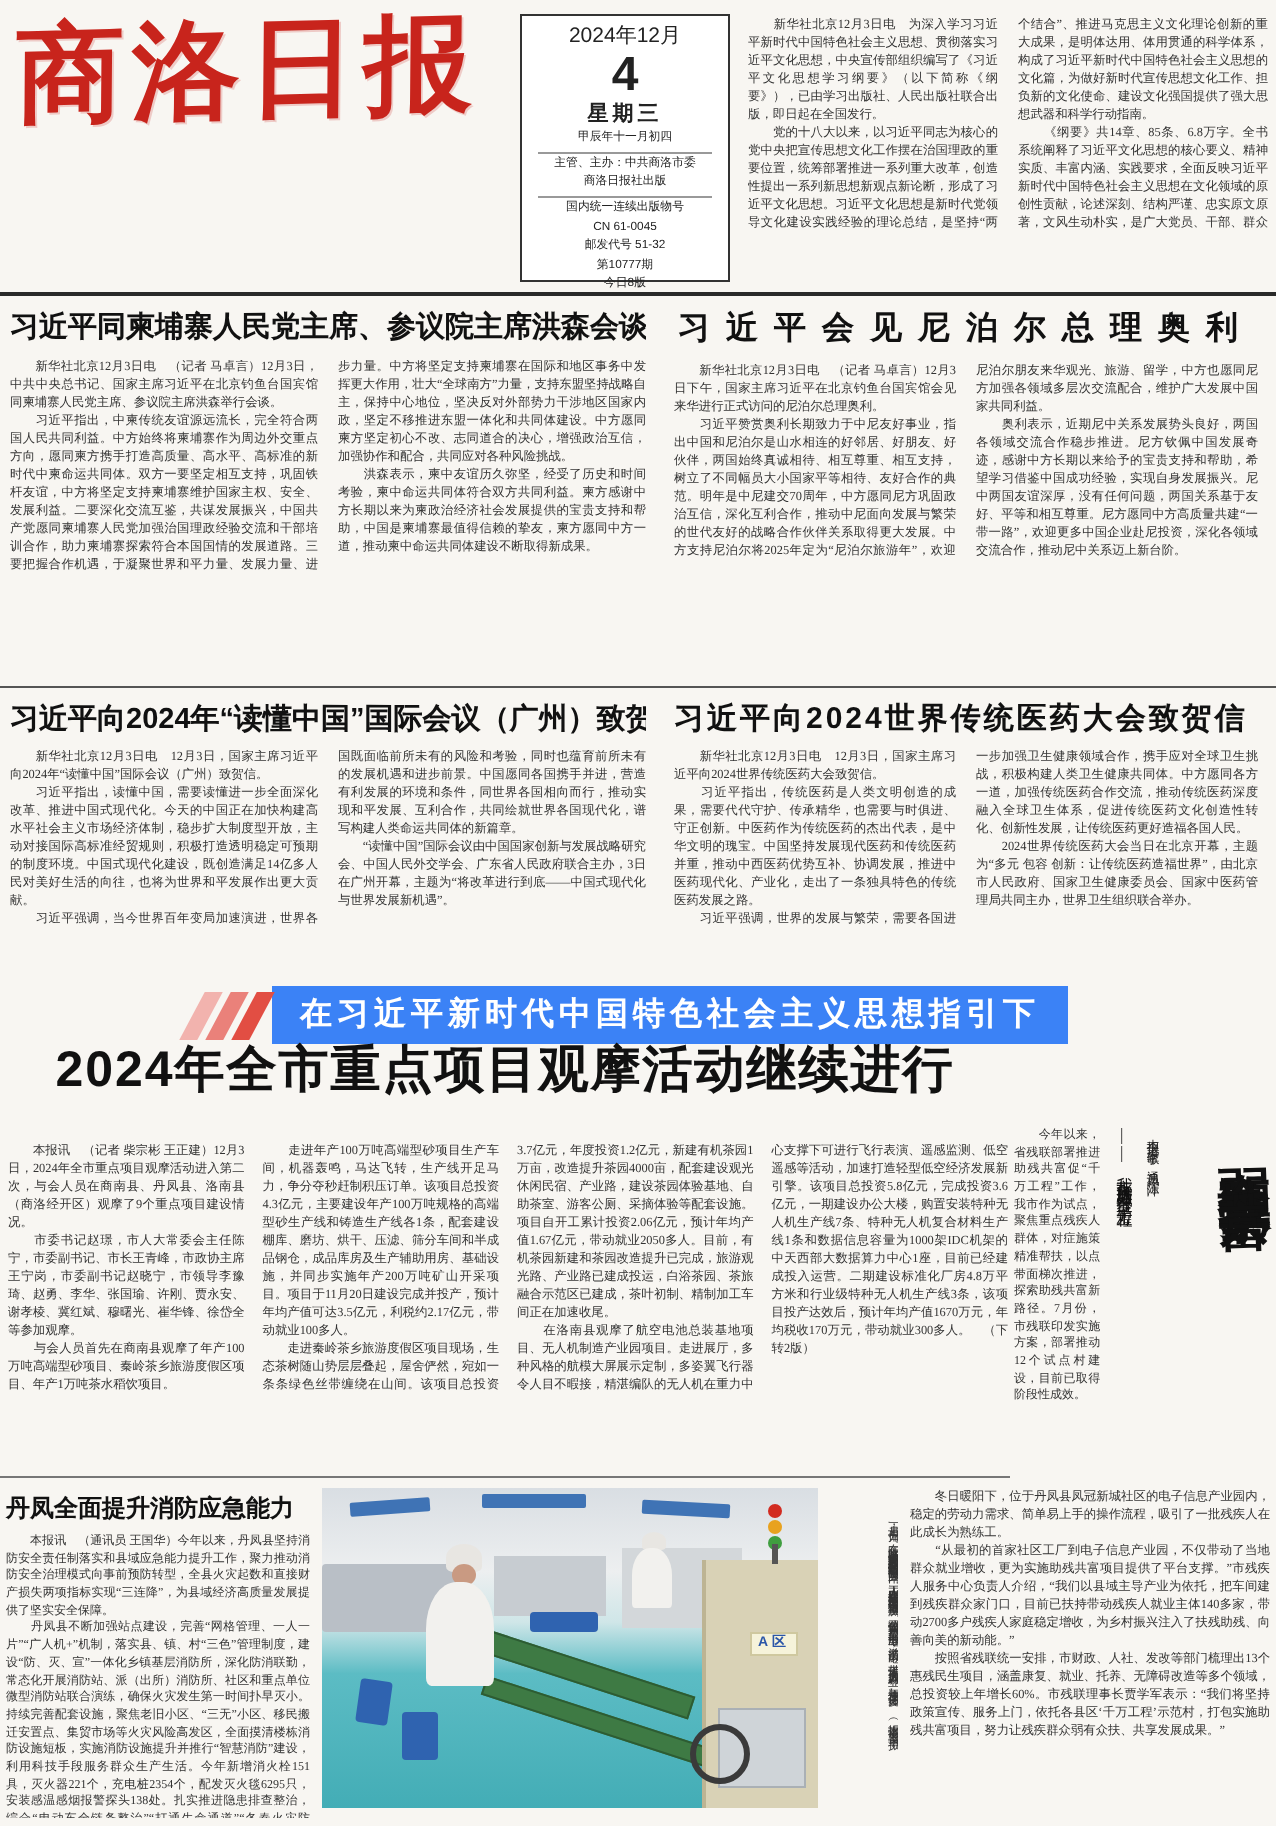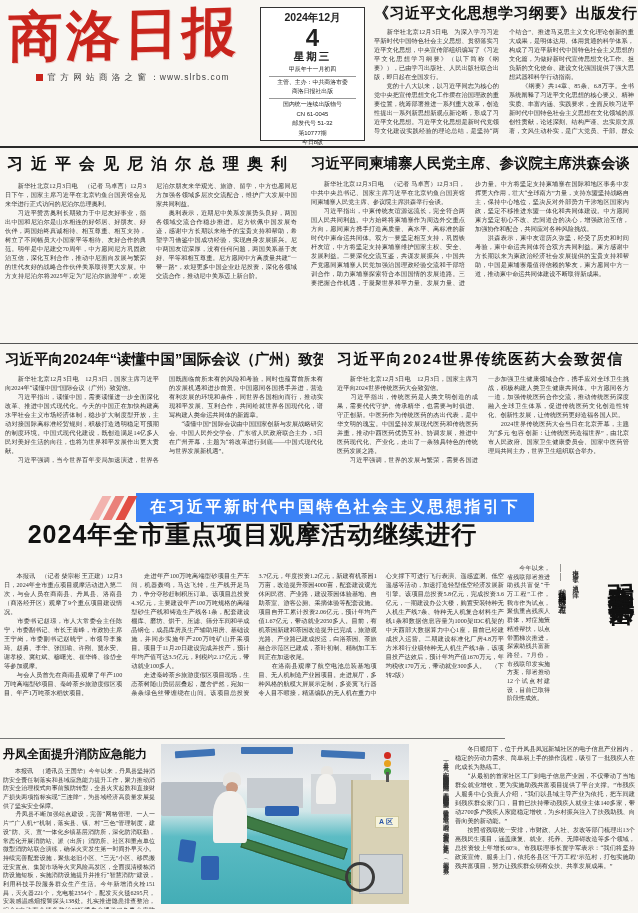--- a/index.html
+++ b/index.html
@@ -41,21 +41,21 @@
     margin-top:9px; font-size:8.5px; color:#444; letter-spacing:1px;
     display:flex; align-items:center; justify-content:center; gap:4px;
     font-family:"Liberation Sans","DejaVu Sans",sans-serif;
   }
   .site-logo { width:7px; height:7px; background:#c8241c; display:inline-block; }
   .datebox {
     position:absolute; left:260px; top:7px; width:105px; height:134px;
     border:1px solid #333; background:#fff; text-align:center; padding:3px 2px;
     font-family:"Liberation Sans","DejaVu Sans",sans-serif;
   }
-  .db-ym { font-size:10.5px; font-weight:bold; }
+  .db-ym { font-size:10.5px; font-weight:normal; }
   .db-day { font-size:24px; font-weight:bold; line-height:1.05; }
   .db-week { font-size:10.5px; font-weight:bold; letter-spacing:2px; }
   .db-small { font-size:5.9px; color:#222; margin-top:1.5px; line-height:1.35; }
   .db-div { border-top:1px solid #999; margin:2px 6px; }
   .article-a { position:absolute; left:374px; top:4px; width:260px; }
   .headline-a {
     font-size:15px; font-weight:900; letter-spacing:0.5px; white-space:nowrap;
     font-family:"Liberation Sans","DejaVu Sans",sans-serif; color:#111;
   }
   .article-a .smalltext { margin-top:5px; height:116px; }
@@ -141,62 +141,57 @@
   .bin { position:absolute; background:#2f63b0; border-radius:2px; }
   .photo-caption { width:34px; height:160px; font-size:6.1px; line-height:1.3; letter-spacing:0.5px; flex:none; }
   .g-body { flex:1; height:160px; margin-top:1px; }
 </style>
 </head>
 <body>
 
 <div class="header">
   <div class="masthead">
     <span class="masthead-title">商洛日报</span>
-    <div class="masthead-site">
-      <span class="site-logo"></span>
-      <span>官 方 网 站  商 洛 之 窗 ：www.slrbs.com</span>
-    </div>
   </div>
 
   <div class="datebox">
     <div class="db-ym">2024年12月</div>
     <div class="db-day">4</div>
     <div class="db-week">星期三</div>
     <div class="db-small">甲辰年十一月初四</div>
     <div class="db-div"></div>
     <div class="db-small">主管、主办：中共商洛市委</div>
     <div class="db-small">商洛日报社出版</div>
     <div class="db-div"></div>
     <div class="db-small">国内统一连续出版物号</div>
     <div class="db-small">CN 61-0045</div>
     <div class="db-small">邮发代号 51-32</div>
     <div class="db-small">第10777期</div>
     <div class="db-small">今日8版</div>
   </div>
 
   <div class="article-a">
-    <div class="headline-a">《习近平文化思想学习纲要》出版发行</div>
     <div class="smalltext cols2">　　新华社北京12月3日电　为深入学习习近平新时代中国特色社会主义思想、贯彻落实习近平文化思想，中央宣传部组织编写了《习近平文化思想学习纲要》（以下简称《纲要》），已由学习出版社、人民出版社联合出版，即日起在全国发行。
 　　党的十八大以来，以习近平同志为核心的党中央把宣传思想文化工作摆在治国理政的重要位置，统筹部署推进一系列重大改革，创造性提出一系列新思想新观点新论断，形成了习近平文化思想。习近平文化思想是新时代党领导文化建设实践经验的理论总结，是坚持“两个结合”、推进马克思主义文化理论创新的重大成果，是明体达用、体用贯通的科学体系，构成了习近平新时代中国特色社会主义思想的文化篇，为做好新时代宣传思想文化工作、担负新的文化使命、建设文化强国提供了强大思想武器和科学行动指南。
 　　《纲要》共14章、85条、6.8万字。全书系统阐释了习近平文化思想的核心要义、精神实质、丰富内涵、实践要求，全面反映习近平新时代中国特色社会主义思想在文化领域的原创性贡献，论述深刻、结构严谨、忠实原文原著，文风生动朴实，是广大党员、干部、群众深入学习领会习近平文化思想的权威辅助读物。　（下转2版）</div>
   </div>
 </div>
 
 <div class="row row2">
+  <div class="art-half art-b">
+    <div class="headline-b">习近平同柬埔寨人民党主席、参议院主席洪森会谈</div>
+    <div class="smalltext cols2">　　新华社北京12月3日电　（记者 马卓言）12月3日，中共中央总书记、国家主席习近平在北京钓鱼台国宾馆同柬埔寨人民党主席、参议院主席洪森举行会谈。
+　　习近平指出，中柬传统友谊源远流长，完全符合两国人民共同利益。中方始终将柬埔寨作为周边外交重点方向，愿同柬方携手打造高质量、高水平、高标准的新时代中柬命运共同体。双方一要坚定相互支持，巩固铁杆友谊，中方将坚定支持柬埔寨维护国家主权、安全、发展利益。二要深化交流互鉴，共谋发展振兴，中国共产党愿同柬埔寨人民党加强治国理政经验交流和干部培训合作，助力柬埔寨探索符合本国国情的发展道路。三要把握合作机遇，于凝聚世界和平力量、发展力量、进步力量。中方将坚定支持柬埔寨在国际和地区事务中发挥更大作用，壮大“全球南方”力量，支持东盟坚持战略自主，保持中心地位，坚决反对外部势力干涉地区国家内政，坚定不移推进东盟一体化和共同体建设。中方愿同柬方坚定初心不改、志同道合的决心，增强政治互信，加强协作和配合，共同应对各种风险挑战。
+　　洪森表示，柬中友谊历久弥坚，经受了历史和时间考验，柬中命运共同体符合双方共同利益。柬方感谢中方长期以来为柬政治经济社会发展提供的宝贵支持和帮助，中国是柬埔寨最值得信赖的挚友，柬方愿同中方一道，推动柬中命运共同体建设不断取得新成果。</div>
+  </div>
   <div class="art-half art-c">
     <div class="headline-c">习近平会见尼泊尔总理奥利</div>
     <div class="smalltext cols2">　　新华社北京12月3日电　（记者 马卓言）12月3日下午，国家主席习近平在北京钓鱼台国宾馆会见来华进行正式访问的尼泊尔总理奥利。
 　　习近平赞赏奥利长期致力于中尼友好事业，指出中国和尼泊尔是山水相连的好邻居、好朋友、好伙伴，两国始终真诚相待、相互尊重、相互支持，树立了不同幅员大小国家平等相待、友好合作的典范。明年是中尼建交70周年，中方愿同尼方巩固政治互信，深化互利合作，推动中尼面向发展与繁荣的世代友好的战略合作伙伴关系取得更大发展。中方支持尼泊尔将2025年定为“尼泊尔旅游年”，欢迎尼泊尔朋友来华观光、旅游、留学，中方也愿同尼方加强各领域多层次交流配合，维护广大发展中国家共同利益。
 　　奥利表示，近期尼中关系发展势头良好，两国各领域交流合作稳步推进。尼方钦佩中国发展奇迹，感谢中方长期以来给予的宝贵支持和帮助，希望学习借鉴中国成功经验，实现自身发展振兴。尼中两国友谊深厚，没有任何问题，两国关系基于友好、平等和相互尊重。尼方愿同中方高质量共建“一带一路”，欢迎更多中国企业赴尼投资，深化各领域交流合作，推动尼中关系迈上新台阶。</div>
-  </div>
-  <div class="art-half art-b">
-    <div class="headline-b">习近平同柬埔寨人民党主席、参议院主席洪森会谈</div>
-    <div class="smalltext cols2">　　新华社北京12月3日电　（记者 马卓言）12月3日，中共中央总书记、国家主席习近平在北京钓鱼台国宾馆同柬埔寨人民党主席、参议院主席洪森举行会谈。
-　　习近平指出，中柬传统友谊源远流长，完全符合两国人民共同利益。中方始终将柬埔寨作为周边外交重点方向，愿同柬方携手打造高质量、高水平、高标准的新时代中柬命运共同体。双方一要坚定相互支持，巩固铁杆友谊，中方将坚定支持柬埔寨维护国家主权、安全、发展利益。二要深化交流互鉴，共谋发展振兴，中国共产党愿同柬埔寨人民党加强治国理政经验交流和干部培训合作，助力柬埔寨探索符合本国国情的发展道路。三要把握合作机遇，于凝聚世界和平力量、发展力量、进步力量。中方将坚定支持柬埔寨在国际和地区事务中发挥更大作用，壮大“全球南方”力量，支持东盟坚持战略自主，保持中心地位，坚决反对外部势力干涉地区国家内政，坚定不移推进东盟一体化和共同体建设。中方愿同柬方坚定初心不改、志同道合的决心，增强政治互信，加强协作和配合，共同应对各种风险挑战。
-　　洪森表示，柬中友谊历久弥坚，经受了历史和时间考验，柬中命运共同体符合双方共同利益。柬方感谢中方长期以来为柬政治经济社会发展提供的宝贵支持和帮助，中国是柬埔寨最值得信赖的挚友，柬方愿同中方一道，推动柬中命运共同体建设不断取得新成果。</div>
   </div>
 </div>
 
 <div class="row row3">
   <div class="art-half art-d">
     <div class="headline-d">习近平向2024年“读懂中国”国际会议（广州）致贺信</div>
     <div class="smalltext cols2">　　新华社北京12月3日电　12月3日，国家主席习近平向2024年“读懂中国”国际会议（广州）致贺信。
 　　习近平指出，读懂中国，需要读懂进一步全面深化改革、推进中国式现代化。今天的中国正在加快构建高水平社会主义市场经济体制，稳步扩大制度型开放，主动对接国际高标准经贸规则，积极打造透明稳定可预期的制度环境。中国式现代化建设，既创造满足14亿多人民对美好生活的向往，也将为世界和平发展作出更大贡献。
 　　习近平强调，当今世界百年变局加速演进，世界各国既面临前所未有的风险和考验，同时也蕴育前所未有的发展机遇和进步前景。中国愿同各国携手并进，营造有利发展的环境和条件，同世界各国相向而行，推动实现和平发展、互利合作，共同绘就世界各国现代化，谱写构建人类命运共同体的新篇章。
 　　“读懂中国”国际会议由中国国家创新与发展战略研究会、中国人民外交学会、广东省人民政府联合主办，3日在广州开幕，主题为“将改革进行到底——中国式现代化与世界发展新机遇”。</div>

